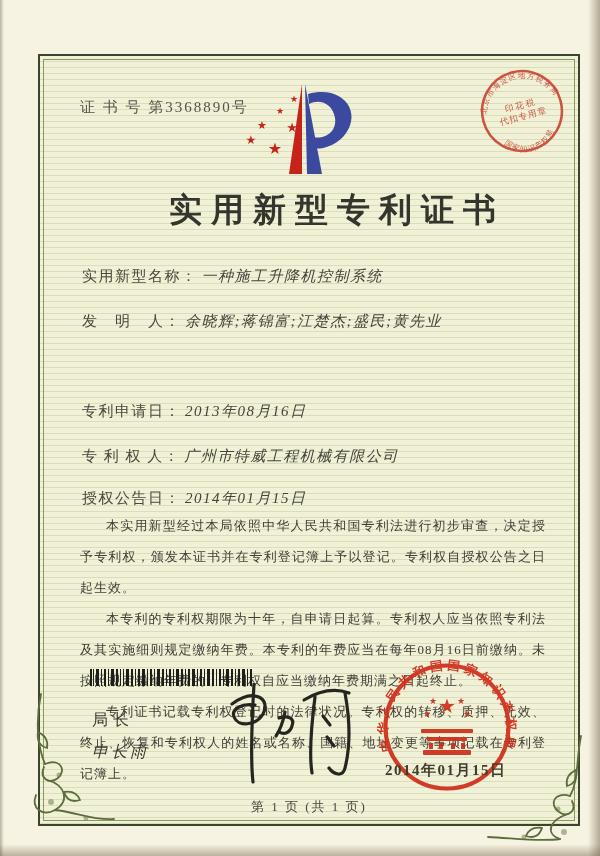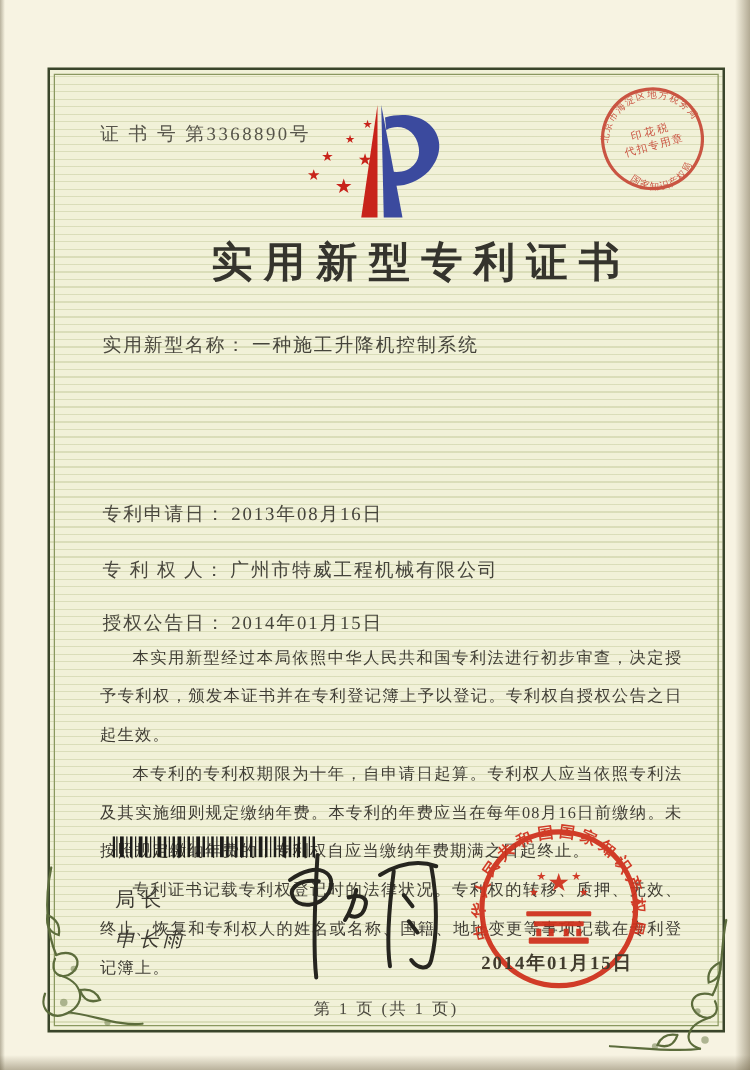--- a/index.html
+++ b/index.html
@@ -34,21 +34,21 @@
   .logo{position:absolute;left:202px;top:24px;width:140px;height:100px;}
 
   .tax-stamp{position:absolute;left:436px;top:9px;width:92px;height:92px;opacity:.88;}
 
   .title{position:absolute;left:0;top:132px;width:100%;margin:0;text-align:center;
     font-size:33px;font-weight:600;letter-spacing:9px;color:#35342d;padding-left:28px;}
 
   .field-row{position:absolute;left:42px;width:470px;font-size:15px;color:#45443b;
     letter-spacing:1.5px;white-space:nowrap;}
   .flabel{color:#4a483e;}
-  .fvalue{margin-left:4px;}
+  .fvalue{margin-left:4px;font-style:italic;}
 
   .body-text{position:absolute;left:40px;top:454px;width:466px;}
   .body-text p{margin:0;font-size:13px;line-height:31px;letter-spacing:1px;
     color:#403e35;text-indent:2em;text-align:justify;}
 
   .barcode{position:absolute;left:50px;top:613px;width:162px;height:17px;}
 
   .sig-title{position:absolute;left:52px;top:654px;font-size:16px;letter-spacing:5px;color:#3c3a32;text-align:right;}
   .sig-name{position:absolute;left:52px;top:686px;font-size:16px;letter-spacing:3px;color:#3c3a32;font-style:italic;}
   .signature{position:absolute;left:118px;top:620px;width:204px;height:116px;}
@@ -101,20 +101,23 @@
         <text font-size="7.5" letter-spacing="1">
           <textPath href="#taxBottom" startOffset="50%" text-anchor="middle">国家知识产权局</textPath>
         </text>
       </g>
     </svg>
 
     <h1 class="title">实用新型专利证书</h1>
 
     <div class="field-row" style="top:211px">
       <span class="flabel">实用新型名称：</span><span class="fvalue">一种施工升降机控制系统</span>
+    </div>
+    <div class="field-row" style="top:256px">
+      <span class="flabel">发　明　人：</span><span class="fvalue">余晓辉;蒋锦富;江楚杰;盛民;黄先业</span>
     </div>
     <div class="field-row" style="top:346px">
       <span class="flabel">专利申请日：</span><span class="fvalue">2013年08月16日</span>
     </div>
     <div class="field-row" style="top:391px">
       <span class="flabel">专 利 权 人：</span><span class="fvalue">广州市特威工程机械有限公司</span>
     </div>
     <div class="field-row" style="top:433px">
       <span class="flabel">授权公告日：</span><span class="fvalue">2014年01月15日</span>
     </div>

